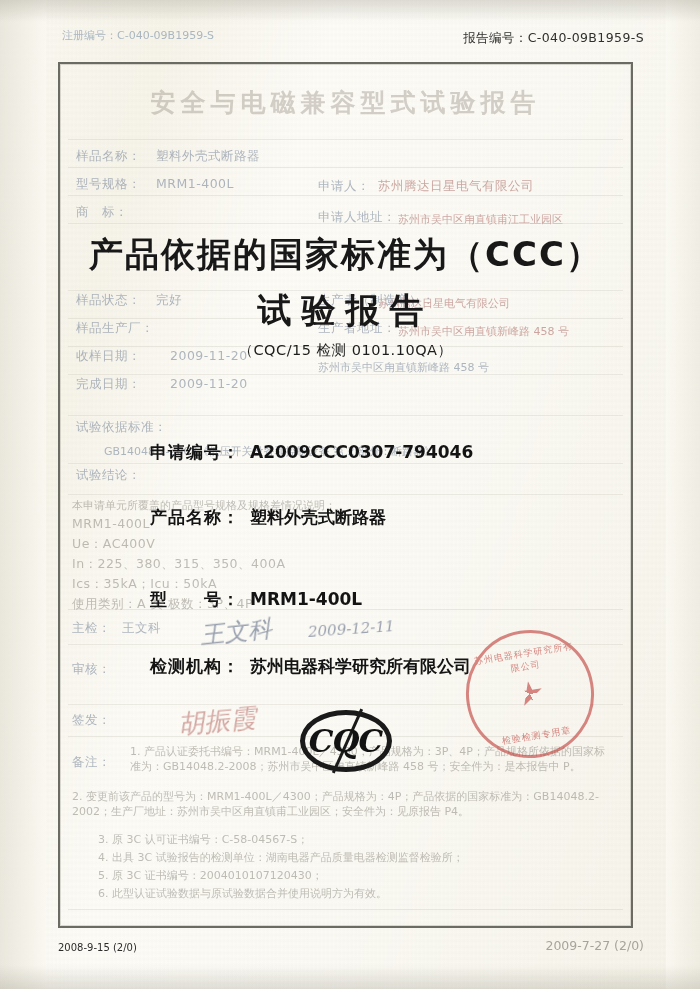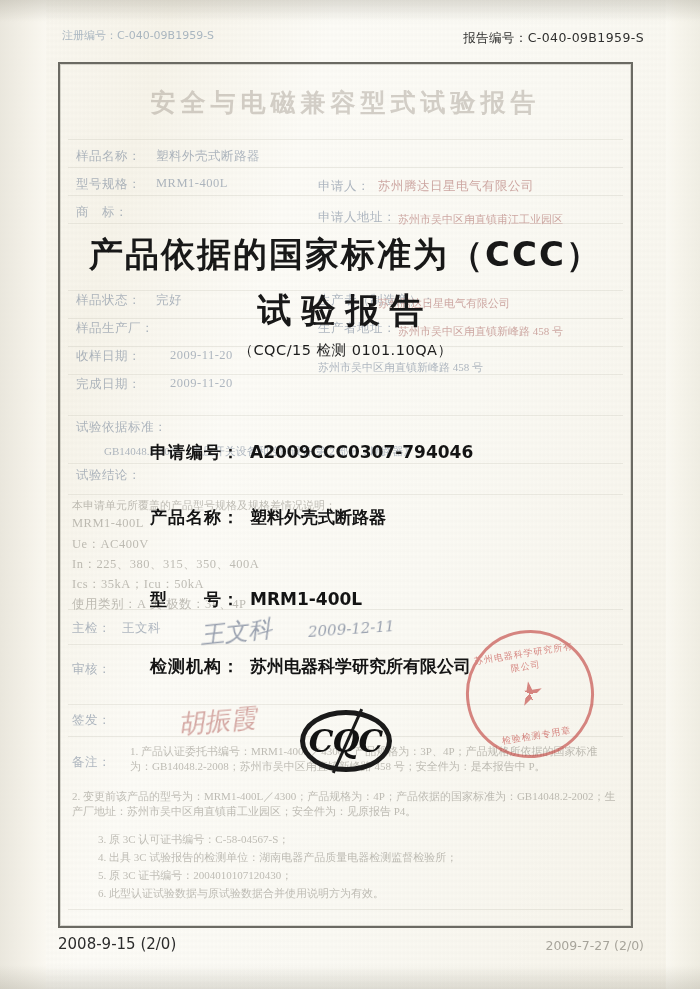--- a/index.html
+++ b/index.html
@@ -102,21 +102,20 @@
     inset: 0;
     color: #8d8a80;
     opacity: .55;
     filter: blur(0.5px);
     font-family: "DejaVu Sans", sans-serif;
     pointer-events: none;
   }
   .ghost .g {
     position: absolute;
     white-space: nowrap;
-    font-family: Liberation Serif, serif;
   }
   .ghost-title {
     top: 22px;
     left: 50%;
     transform: translateX(-50%);
     font-size: 25px;
     letter-spacing: 5px;
     color: #9a9186;
     font-weight: bold;
     opacity: .75;
@@ -279,21 +278,21 @@
     white-space: nowrap;
     filter: blur(0.3px);
   }
   .hand-red { color: #a4413d; opacity: .45; }
 
   
   .footer-left {
     position: absolute;
     left: 58px;
     bottom: 36px;
-    font-size: 15px;
+    font-size: 10px;
     color: #2c2c2c;
     white-space: nowrap;
   }
   .footer-right {
     position: absolute;
     right: 56px;
     bottom: 36px;
     font-size: 12.5px;
     color: #8d8a80;
     opacity: .75;

